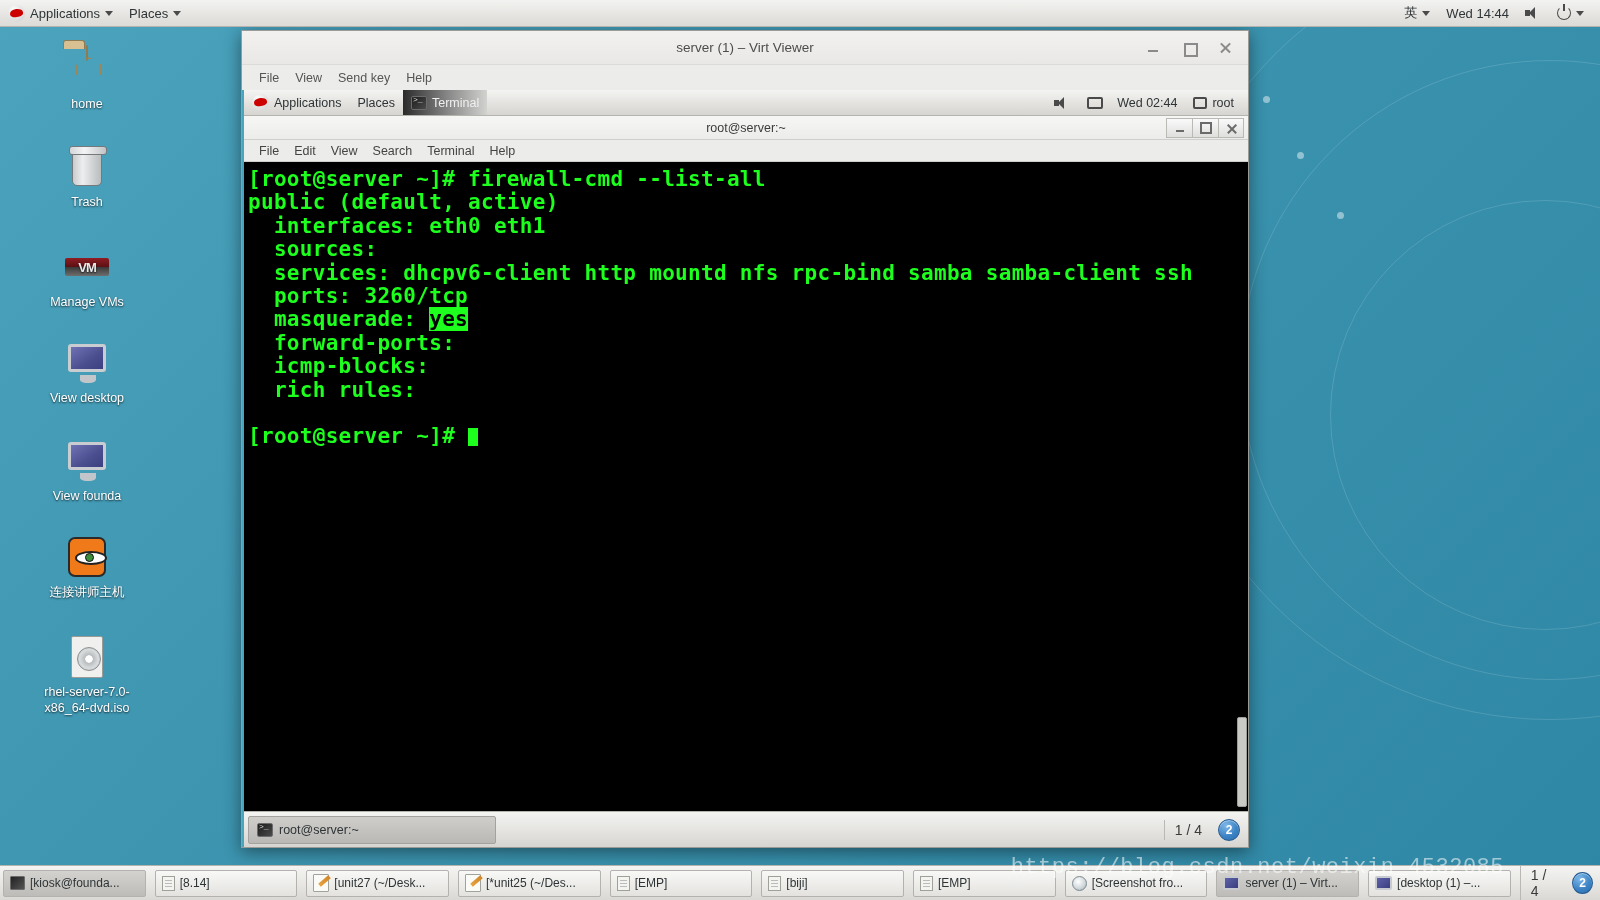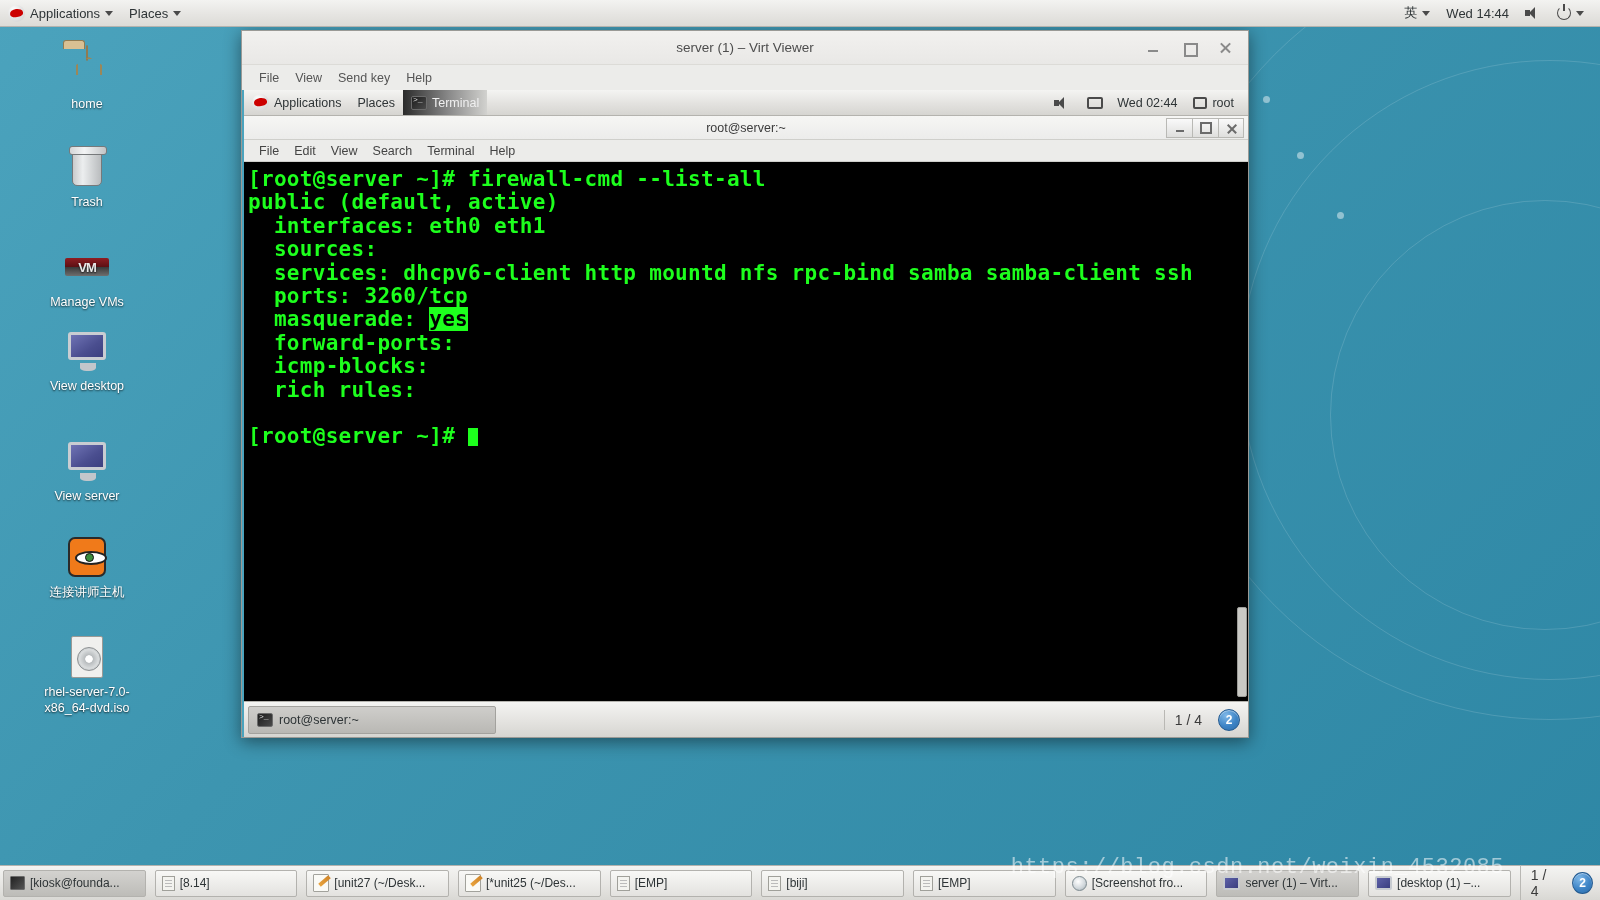--- a/index.html
+++ b/index.html
@@ -145,21 +145,21 @@
     background:#f0f0ee;border:1px solid #9a9a96;border-radius:2px;
   }
   .ic-iso::before{
     content:"";position:absolute;left:5px;top:10px;width:22px;height:22px;border-radius:50%;
     background:radial-gradient(circle,#fff 22%,#b8bcbe 26%,#d9dcdd 60%,#a7abad 100%);
     border:1px solid #8c9092;
   }
 
   
   #virt-window {
-    position:absolute; left:241px; top:30px; width:1008px; height:708px;
+    position:absolute; left:241px; top:30px; width:1008px; height:818px;
     background:#84cc16;
     border:1px solid #9a9a96;
     box-shadow:0 4px 16px rgba(0,0,0,0.45);
     z-index:20;
     display:flex; flex-direction:column;
   }
   #virt-titlebar {
     height:34px; flex:0 0 34px;
     background:linear-gradient(to bottom,#f2f1ef 0%,#e9e8e6 100%);
     display:flex; align-items:center; position:relative;
@@ -411,32 +411,32 @@
   <span class="label">Trash</span>
 </div>
 
 <div class="desk-icon" style="left:12px; top:244px;text-align:center;">
   <span class="glyph">
     <span class="ic-vm">VM</span>
   </span>
   <span class="label">Manage VMs</span>
 </div>
 
-<div class="desk-icon" style="left:12px; top:328px;">
+<div class="desk-icon" style="left:12px; top:340px;">
   <span class="glyph">
       <span class="ic-mon"></span>
     </span>
   <span class="label">View desktop</span>
 </div>
 
 <div class="desk-icon" style="left:12px; top:438px;">
   <span class="glyph">
       <span class="ic-mon"></span>
     </span>
-  <span class="label">View server</span>
+  <span class="label">View founda</span>
 </div>
 
 <div class="desk-icon" style="left:12px; top:534px;">
   <span class="glyph">
       <span class="ic-face"></span>
     </span>
   <span class="label">连接讲师主机</span>
 </div>
 
 <div class="desk-icon" style="left:12px; top:634px;">

